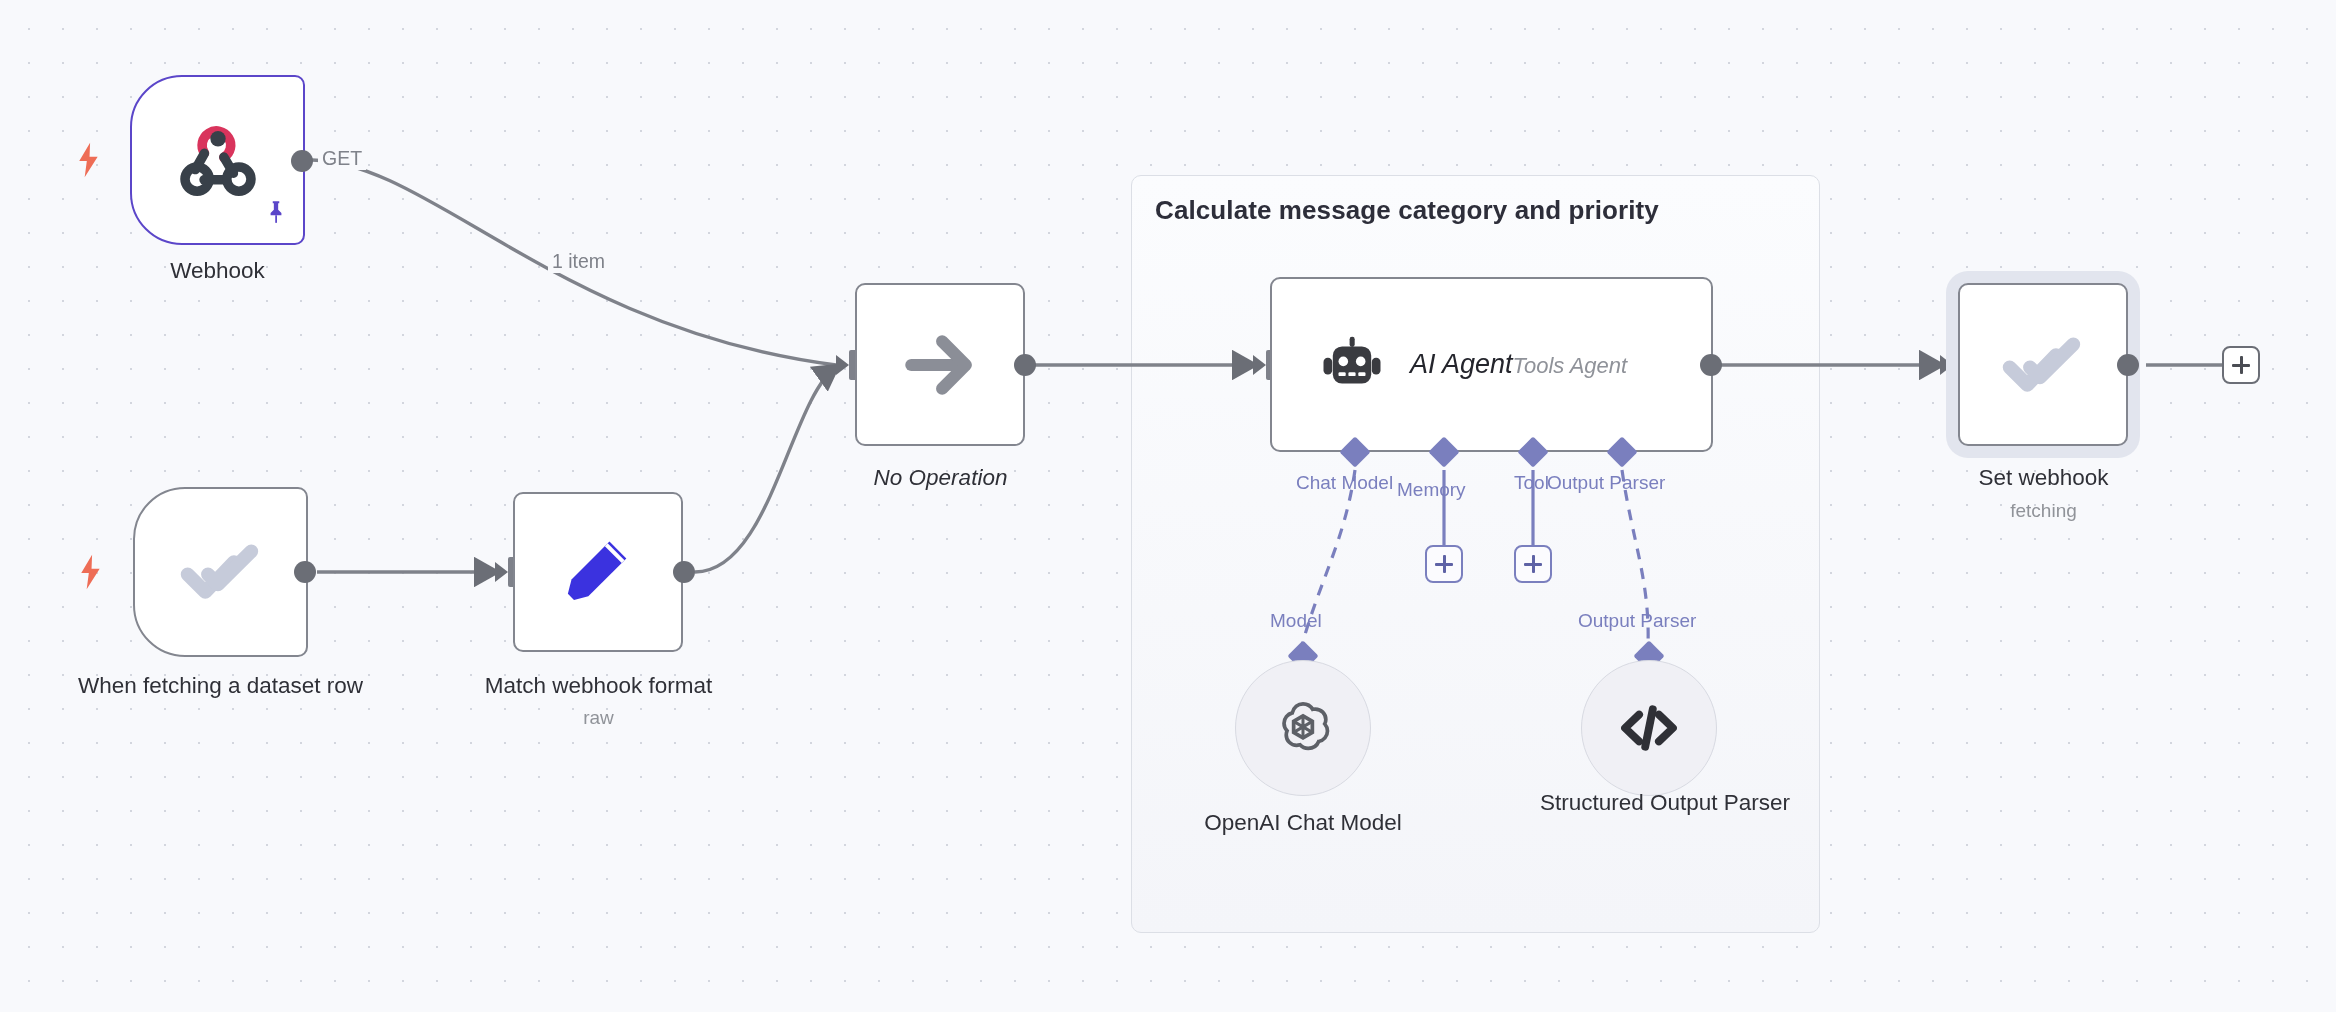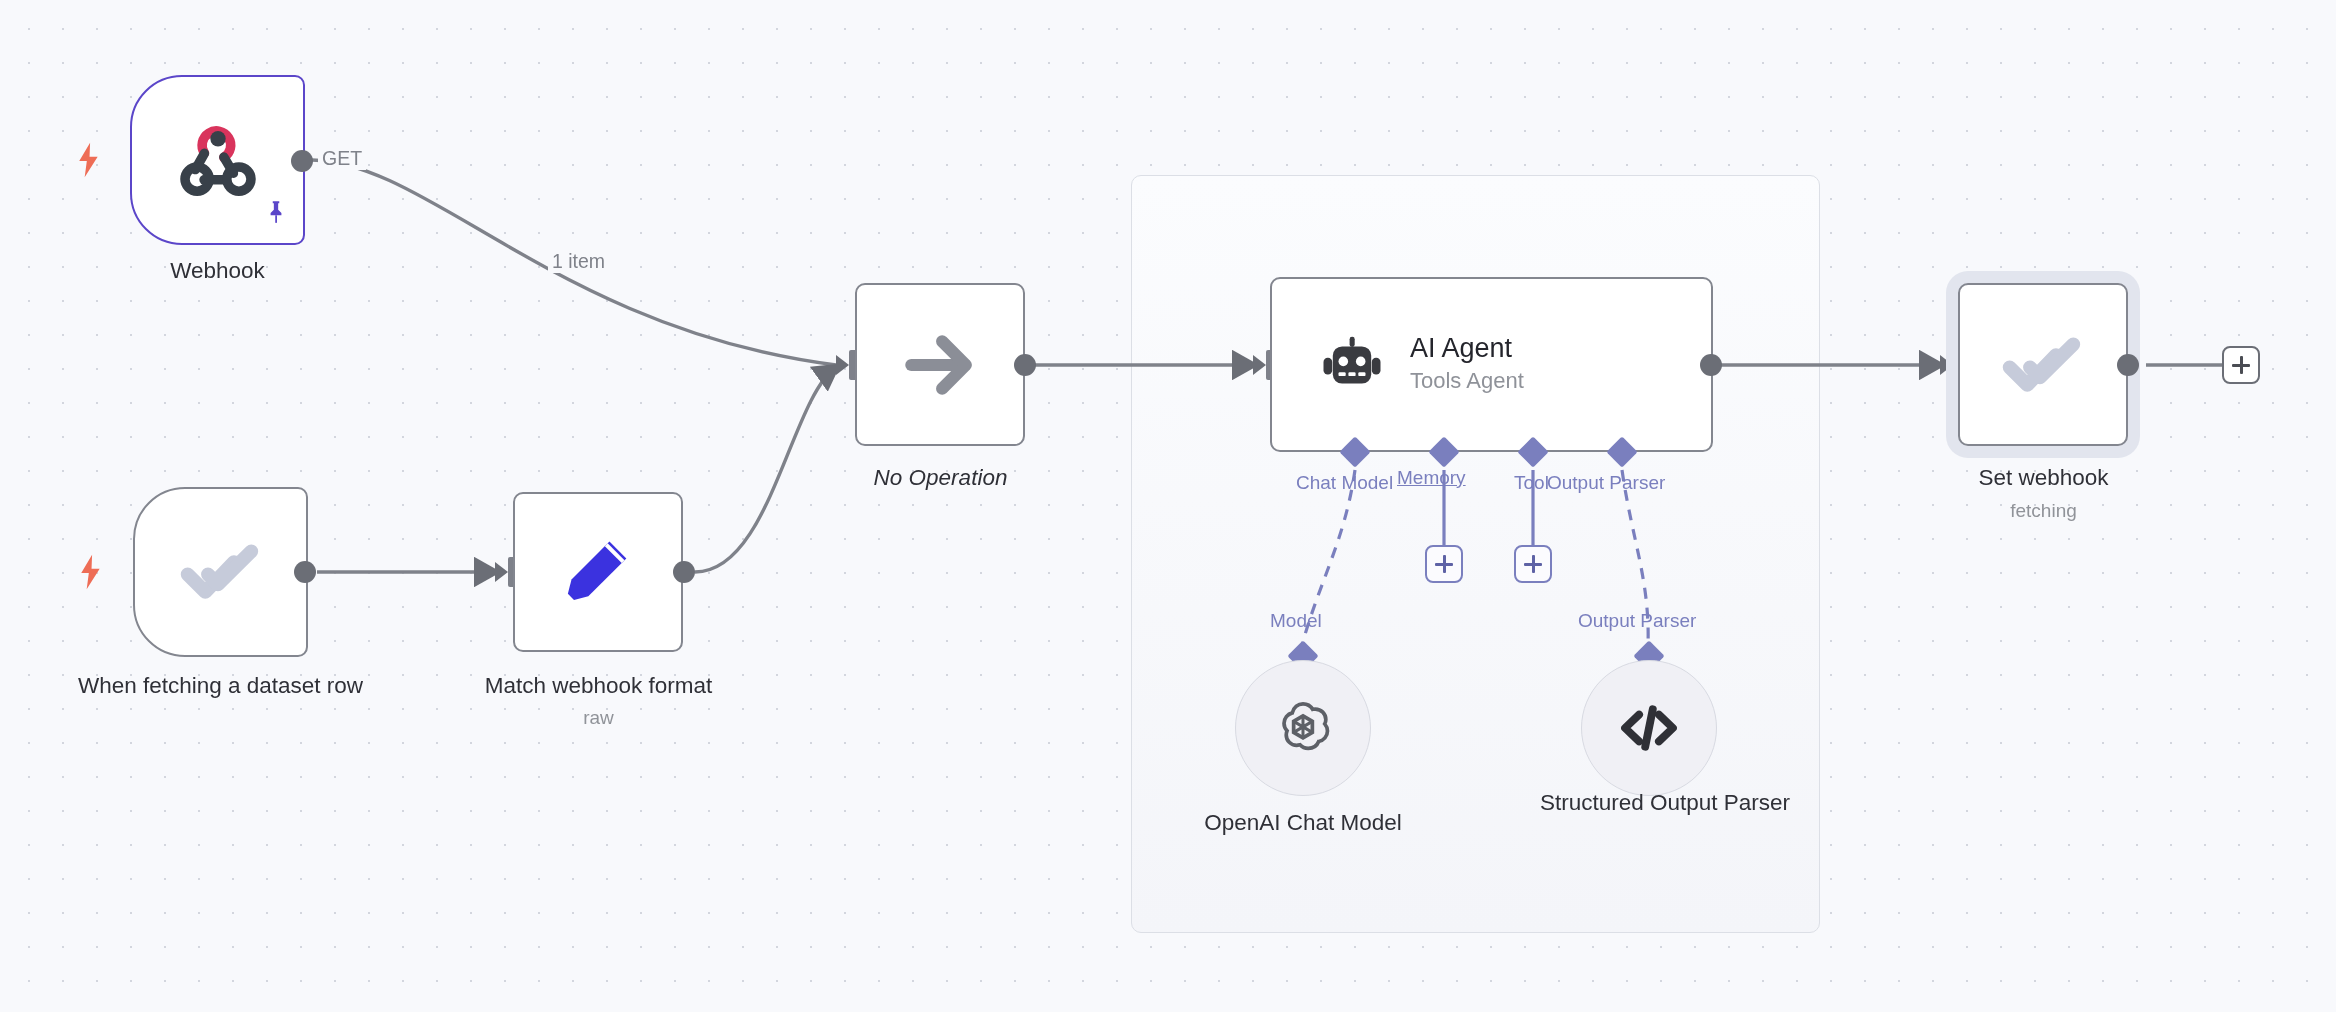--- a/index.html
+++ b/index.html
@@ -68,21 +68,21 @@
     font-size: 19px;
     color: #909399;
   }
 
   
   .node.wide {
     justify-content: flex-start;
     padding-left: 44px;
     gap: 22px;
   }
-  .agent-text { display: flex; flex-direction: column; justify-content: center; }
+  .agent-text { display: flex; justify-content: center; font-style: italic; }
   .agent-title { font-size: 27px; color: #24252c; line-height: 1.15; }
   .agent-sub { font-size: 22px; color: #8f9299; line-height: 1.3; margin-top: 3px; }
 
   
   .port-out {
     position: absolute;
     width: 22px; height: 22px;
     background: #6b6e76;
     border-radius: 50%;
   }
@@ -157,20 +157,21 @@
 
   
   .icon-svg { display: block; }
 </style>
 </head>
 <body>
 
 <div id="canvas">
 
   <div class="group-box" style="left:1131px; top:175px; width:689px; height:758px;"></div>
+  <div class="group-title" style="left:1155px; top:195px;">Calculate message category and priority</div>
 
   <svg id="edges">
     <defs>
       <marker id="arrowhead" markerWidth="9" markerHeight="9" refX="6.2" refY="4.5" orient="auto">
         <path d="M0,0 L8,4.5 L0,9 z" fill="#6b6e76"></path>
       </marker>
     </defs>
 
     <path d="M 312,160 C 430,162 560,330 836,365" stroke="#7f828a" stroke-width="3.4" fill="none"></path>
 
@@ -273,21 +274,21 @@
     </div>
   </div>
   <div class="port-out" style="left:1700px; top:354px;"></div>
 
   <div class="diamond" style="left:1344px; top:441px;"></div>
   <div class="diamond" style="left:1433px; top:441px;"></div>
   <div class="diamond" style="left:1522px; top:441px;"></div>
   <div class="diamond" style="left:1611px; top:441px;"></div>
 
   <div class="conn-label" style="left:1296px; top:472px;">Chat Model</div>
-  <div class="conn-label" style="left:1397px; top:467px;text-decoration:underline;">Memory</div>
+  <div class="conn-label" style="left:1397px; top:479px;">Memory</div>
   <div class="conn-label" style="left:1480px; top:472px;margin-left:34px;">Tool</div>
   <div class="conn-label" style="left:1547px; top:472px;">Output Parser</div>
 
   <div class="plus-btn" style="left:1425px; top:545px;">
     <span class="bar-h"></span>
     <span class="bar-v"></span>
   </div>
   <div class="plus-btn" style="left:1514px; top:545px;">
     <span class="bar-h"></span>
     <span class="bar-v"></span>

